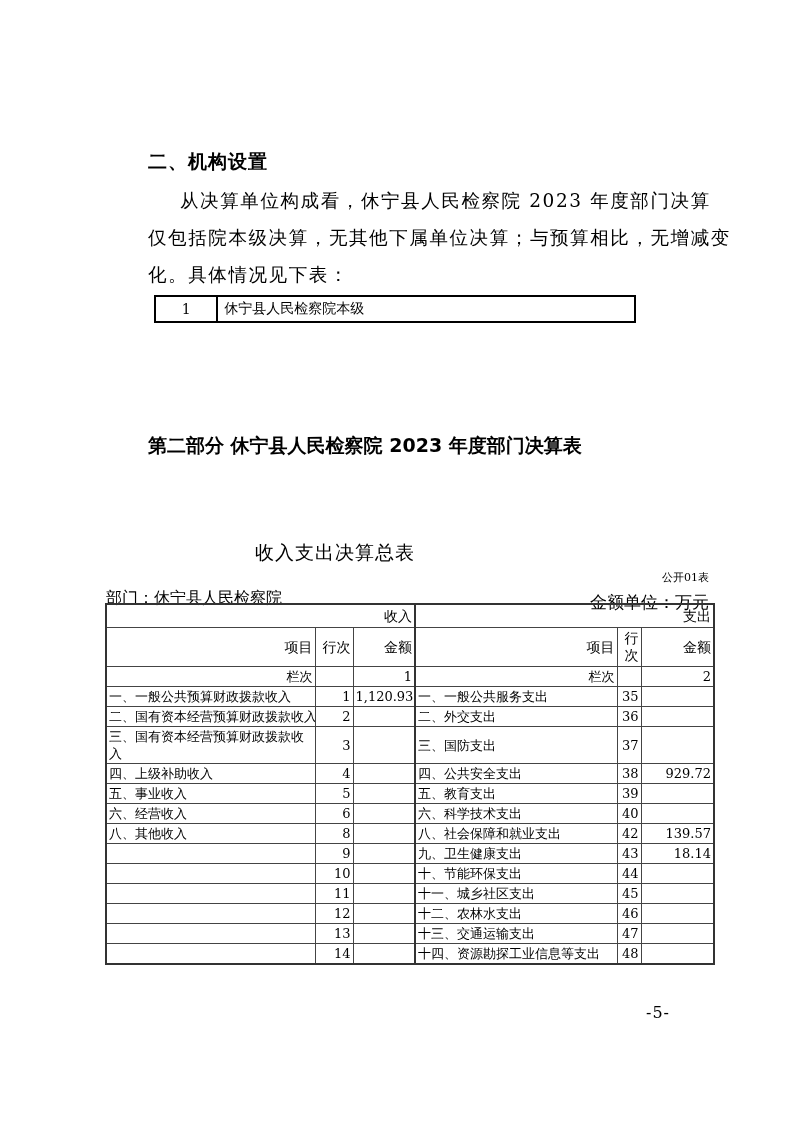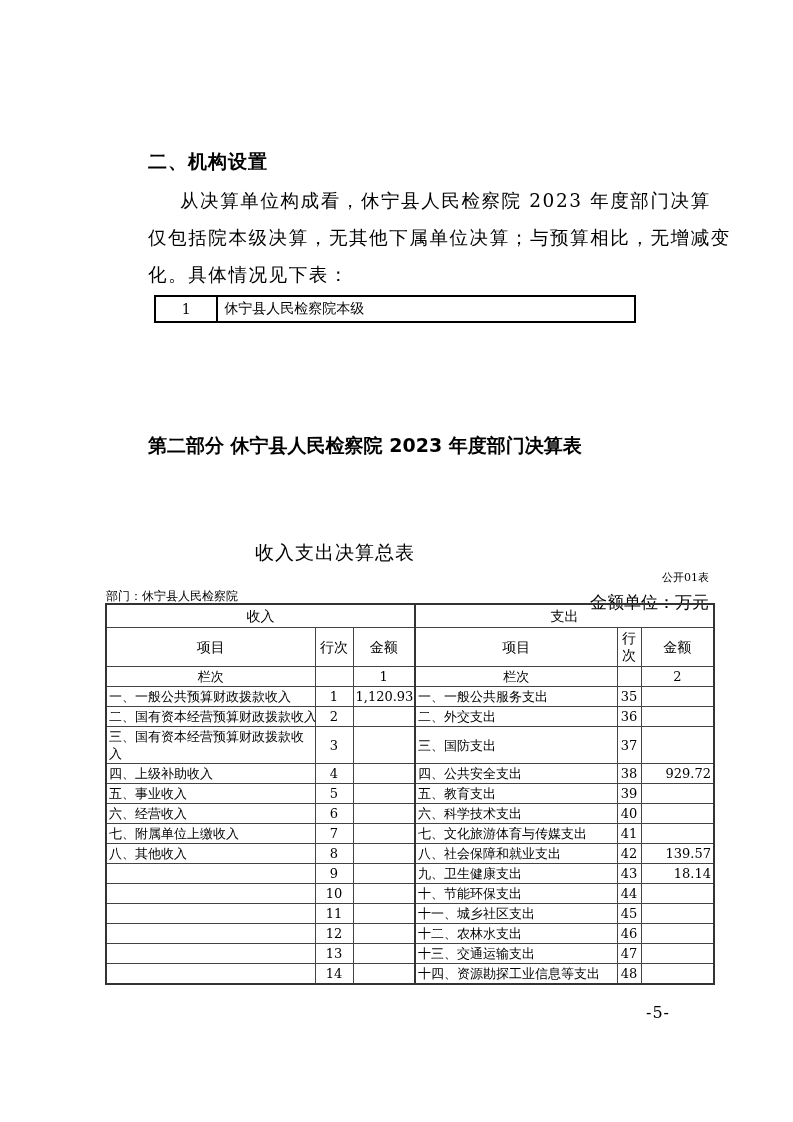--- a/index.html
+++ b/index.html
@@ -11,25 +11,25 @@
   #p1 { top:188px; left:180px; }
   #p2 { top:225px; }
   #p3 { top:262px; }
   #unit-table { left:154px; top:295px; width:482px; border-collapse:collapse; font-size:14px; }
   #unit-table td { border:2px solid #000; height:24px; padding:0 6px; }
   #unit-table td.c { text-align:center; }
   #part-title { left:148px; top:433px; font-size:19px; font-weight:bold; font-family:"DejaVu Sans", sans-serif; }
   #table-title { left:0; width:670px; text-align:center; top:540px; font-size:19px; letter-spacing:1px; }
   #form-no { right:84px; top:570px; font-size:11px; }
   #amount-unit { right:84px; top:591px; font-size:17px; }
-  #dept-label { left:106px; top:588px; font-size:12px; }
+  #dept-label { left:106px; top:588px; font-size:16px; }
   #main-table { left:105px; top:603px; width:608px; border-collapse:collapse; font-size:13px; table-layout:fixed;
                 border:2px solid #333; }
   #main-table td { border:1px solid #444; padding:0 2px; height:19px; line-height:19px; overflow:hidden; white-space:nowrap; }
-  #main-table td.c { text-align:center; }
+  #main-table td.c { text-align:right; }
   #main-table td.r { text-align:right; }
   #main-table td.wrap { white-space:normal; line-height:17px; }
   #main-table .vsep { border-right:2px solid #333; }
   #main-table tr.head td { height:38px; font-size:14px; }
   #main-table tr.group td { height:22px; font-size:14px; }
   #main-table tr.tall td { height:36px; }
   #page-num { left:646px; top:1003px; font-size:16px; letter-spacing:1px; }
 </style>
 </head>
 <body>
@@ -127,28 +127,20 @@
       </tr>
       <tr>
         <td class="">六、经营收入</td>
         <td class="c">6</td>
         <td class="r vsep"></td>
         <td class="">六、科学技术支出</td>
         <td class="c">40</td>
         <td class="r"></td>
       </tr>
       <tr>
-        <td class="">七、附属单位上缴收入</td>
-        <td class="c">7</td>
-        <td class="r vsep"></td>
-        <td class="">七、文化旅游体育与传媒支出</td>
-        <td class="c">41</td>
-        <td class="r"></td>
-      </tr>
-      <tr>
         <td class="">八、其他收入</td>
         <td class="c">8</td>
         <td class="r vsep"></td>
         <td class="">八、社会保障和就业支出</td>
         <td class="c">42</td>
         <td class="r">139.57</td>
       </tr>
       <tr>
         <td class=""></td>
         <td class="c">9</td>

